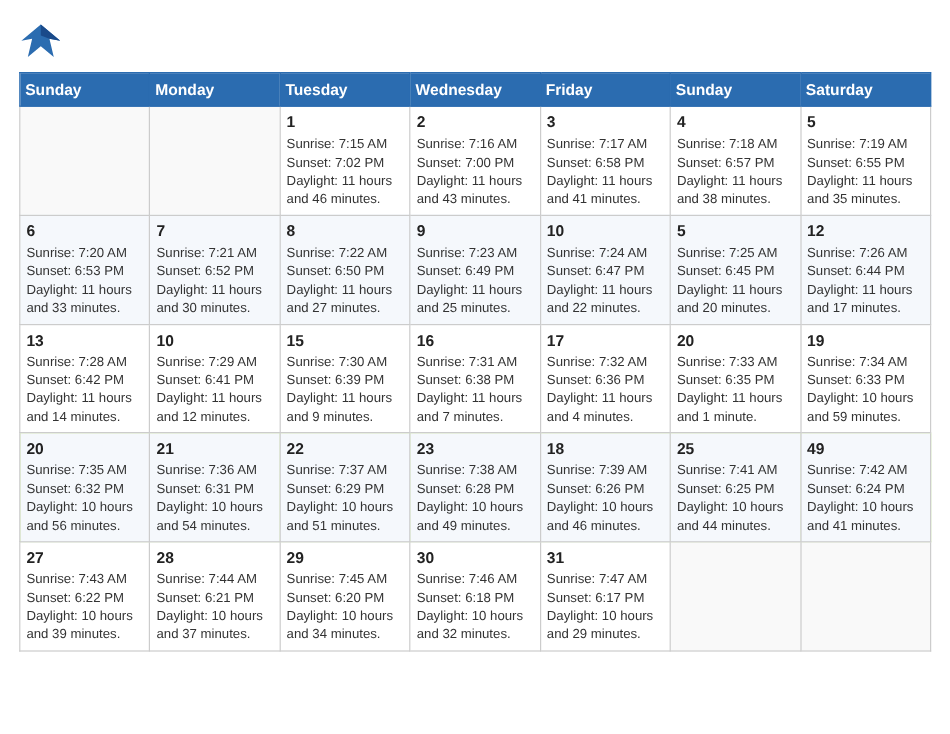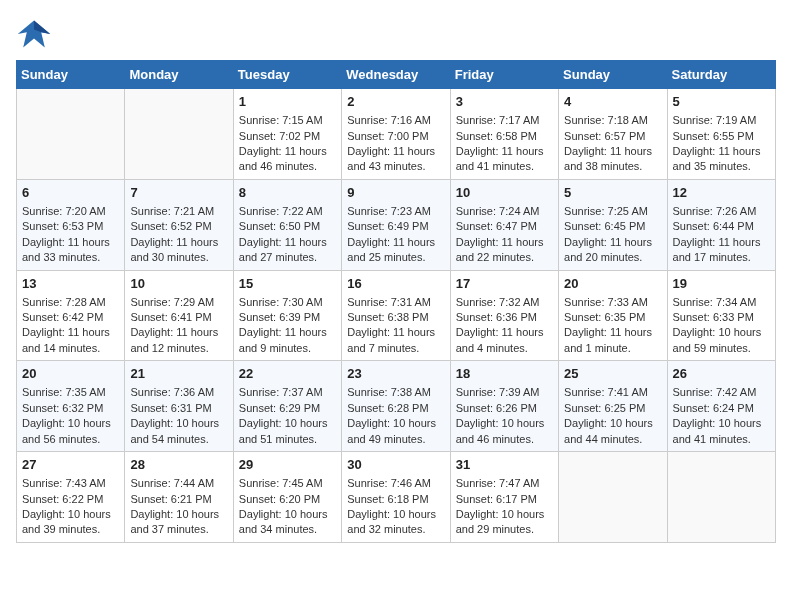--- a/index.html
+++ b/index.html
@@ -217,21 +217,21 @@
         </td>
         <td>
           <div class="day-num">18</div>
           <div class="day-info">Sunrise: 7:39 AM<br>Sunset: 6:26 PM<br>Daylight: 10 hours and 46 minutes.</div>
         </td>
         <td>
           <div class="day-num">25</div>
           <div class="day-info">Sunrise: 7:41 AM<br>Sunset: 6:25 PM<br>Daylight: 10 hours and 44 minutes.</div>
         </td>
         <td>
-          <div class="day-num">26</div>
+          <div class="day-num">49</div>
           <div class="day-info">Sunrise: 7:42 AM<br>Sunset: 6:24 PM<br>Daylight: 10 hours and 41 minutes.</div>
         </td>
       </tr>
       <tr class="week-row">
         <td>
           <div class="day-num">27</div>
           <div class="day-info">Sunrise: 7:43 AM<br>Sunset: 6:22 PM<br>Daylight: 10 hours and 39 minutes.</div>
         </td>
         <td>
           <div class="day-num">28</div>

